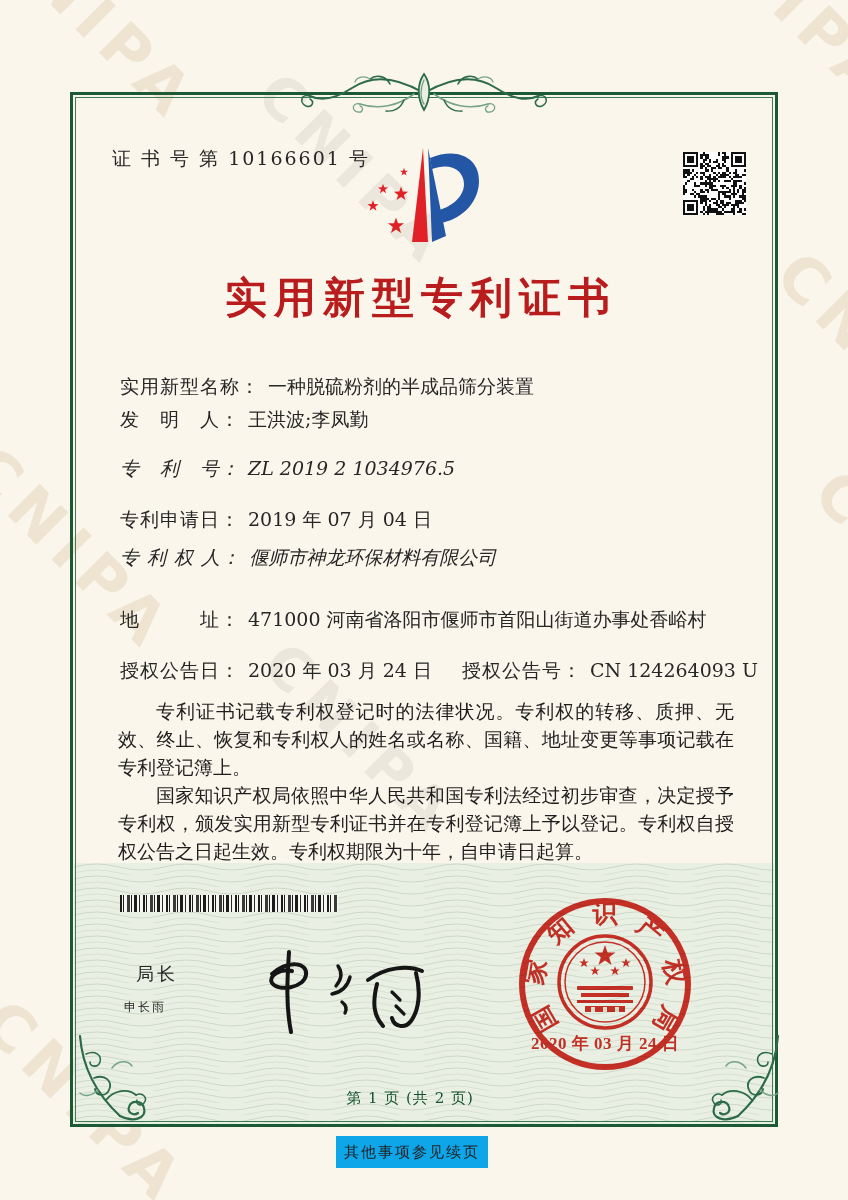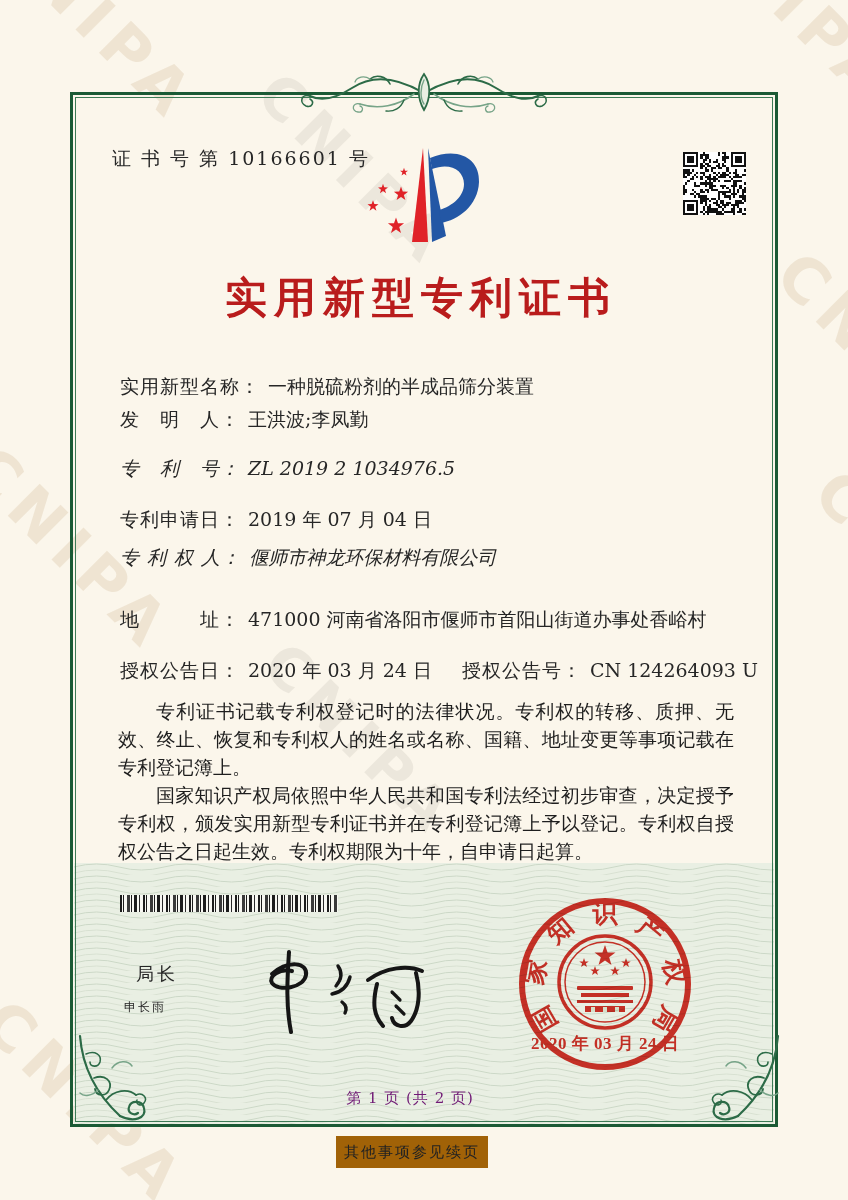--- a/index.html
+++ b/index.html
@@ -37,23 +37,23 @@
   .barcode{position:absolute;left:120px;top:895px;width:218px;height:17px;
     background:repeating-linear-gradient(90deg,
       #1c1c1c 0 2px,#f7f7f2 2px 3px,#1c1c1c 3px 4px,#f7f7f2 4px 7px,
       #3a3a3a 7px 10px,#f7f7f2 10px 11px,#1c1c1c 11px 12px,#f7f7f2 12px 14px,
       #1c1c1c 14px 17px,#f7f7f2 17px 19px,#2a2a2a 19px 20px,#f7f7f2 20px 23px);}
 
   .signer-title{position:absolute;left:124px;top:962px;font-size:18px;letter-spacing:3px;margin-left:12px;}
   .signer-name{position:absolute;left:124px;top:999px;font-size:12px;letter-spacing:2px;}
 
   .footer-page{position:absolute;left:70px;top:1089px;width:680px;text-align:center;
-               font-size:15px;letter-spacing:1px;color:#701a75;}
+               font-size:15px;letter-spacing:1px;color:#14532d;}
   .note-box{position:absolute;left:336px;top:1136px;width:152px;height:32px;
-            background:#a16207;display:flex;align-items:center;justify-content:center;
+            background:#0ea5e9;display:flex;align-items:center;justify-content:center;
             font-size:15px;letter-spacing:2px;color:#222;}
 
   .seal{position:absolute;left:515px;top:894px;mix-blend-mode:multiply;opacity:.95;}
   .sig{position:absolute;left:246px;top:940px;}
 </style>
 </head>
 <body>
 
 <div class="wm" style="left:-34px;top:-18px;">CNIPA</div>
 <div class="wm" style="left:664px;top:-34px;">CNIPA</div>

